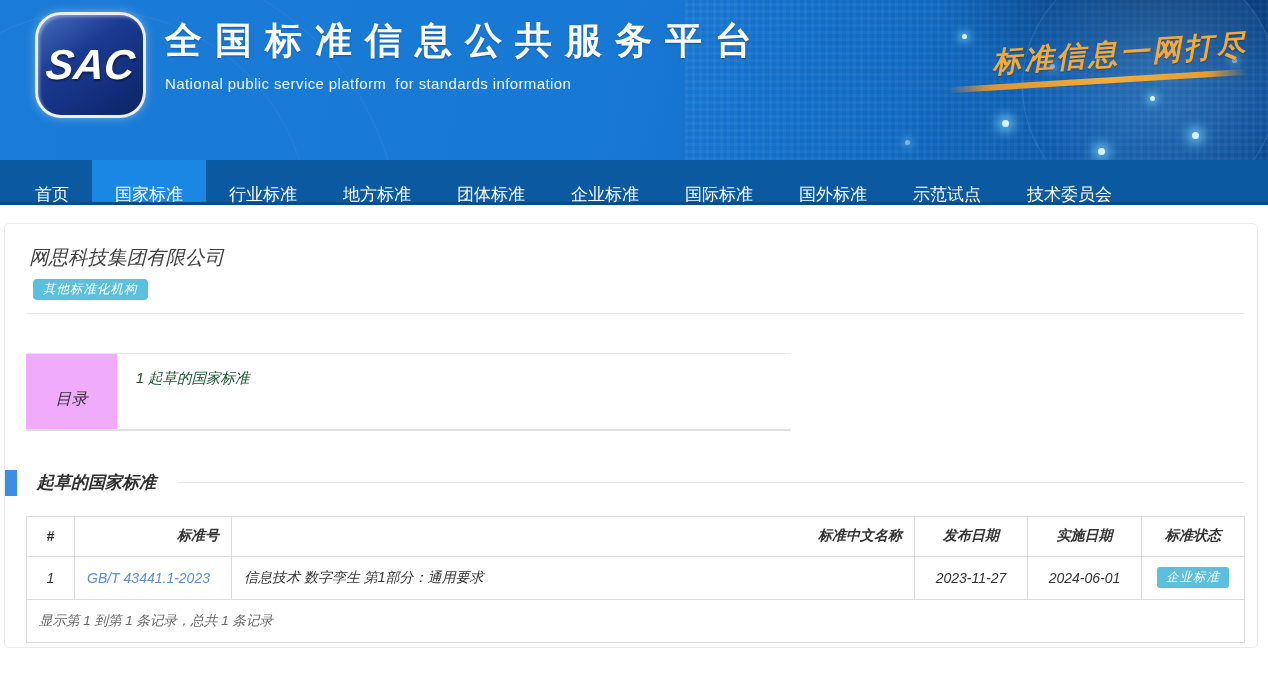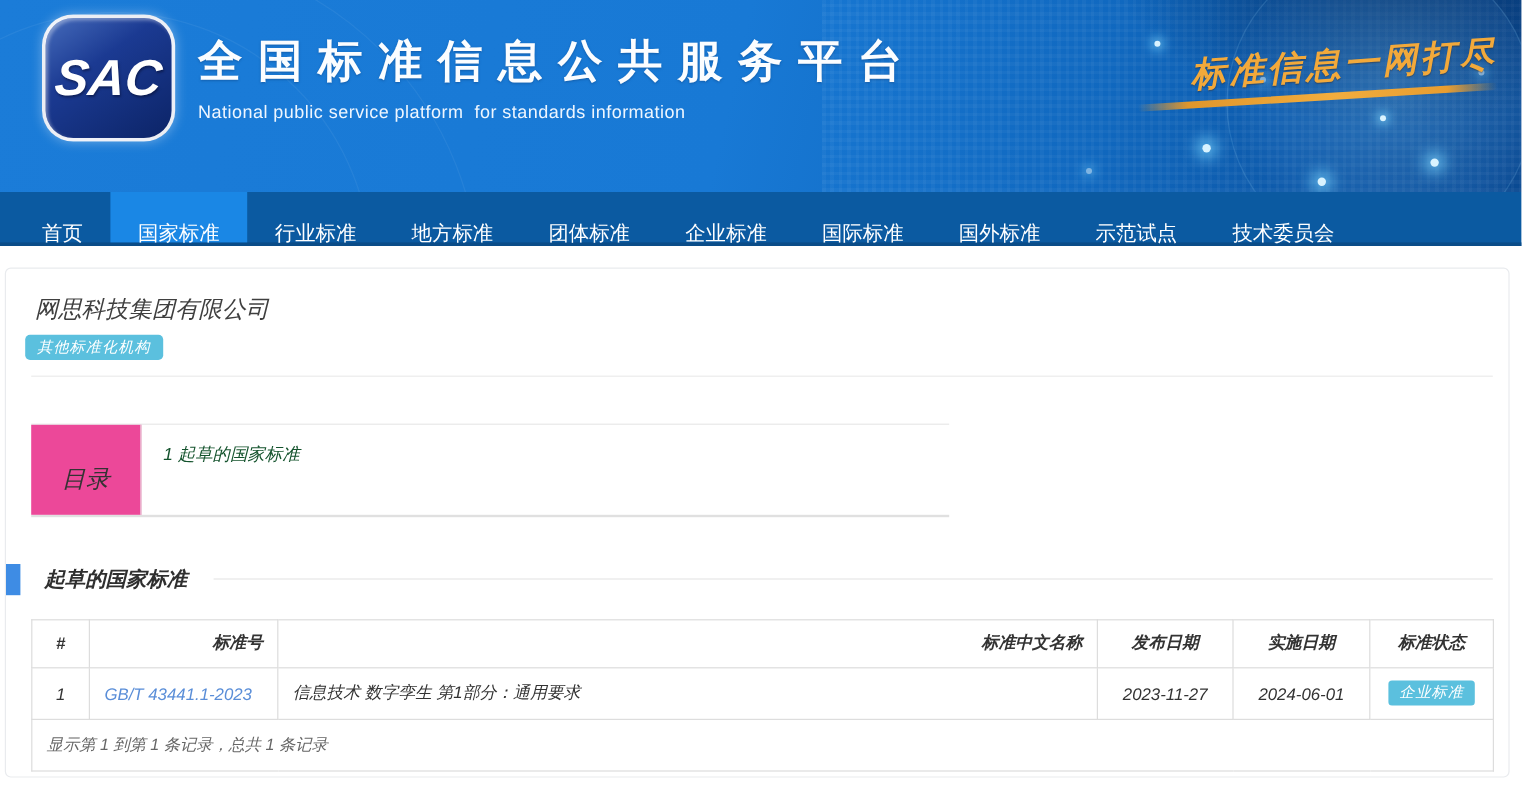--- a/index.html
+++ b/index.html
@@ -28,21 +28,21 @@
   .dot.dim { opacity:.55; }
 
   .logo { position:absolute; left:35px; top:12px; width:111px; height:106px; z-index:3;
     border-radius:26px; background:linear-gradient(145deg,#466cbc 0%,#1b3a92 38%,#0c2467 100%);
     border:3px solid rgba(255,255,255,.92);
     box-shadow:0 0 10px rgba(255,255,255,.35), inset 2px 2px 3px rgba(255,255,255,.35);
     display:flex; align-items:center; justify-content:center; text-decoration:none; cursor:pointer; }
   .logo-text { color:#fff; font-size:42px; font-weight:bold; font-style:italic;
     transform:skewX(-6deg); letter-spacing:0px; text-shadow:1px 2px 2px rgba(0,0,20,.4); }
 
-  .brand { position:absolute; left:165px; top:26px; z-index:3; }
+  .brand { position:absolute; left:165px; top:16px; z-index:3; }
   .brand-title { color:#fbfdff; font-size:37px; font-weight:bold; letter-spacing:13px;
     text-shadow:0 1px 2px rgba(10,40,90,.35); white-space:nowrap; }
   .brand-sub { margin-top:9px; color:#eef6ff; font-size:15px; letter-spacing:.4px; white-space:pre; }
 
   .slogan-wrap { position:absolute; left:940px; top:22px; width:320px; height:80px; z-index:3; }
   .slogan-text { position:absolute; left:52px; top:12px; white-space:nowrap;
     font-family:"DejaVu Serif","Liberation Serif",serif; font-style:italic; font-weight:bold;
     font-size:29px; letter-spacing:3px; color:#f2a93b; transform:rotate(-4deg);
     text-shadow:0 1px 1px rgba(60,30,0,.35); }
   .slogan-stroke { position:absolute; left:8px; top:56px; width:300px; height:6px; border-radius:3px;
@@ -53,29 +53,29 @@
   .mainnav { position:absolute; left:0; top:160px; width:1268px; height:45px;
     background:#0b5aa1; border-bottom:3px solid #0a4c88; display:flex; padding-left:12px; }
   .nav-item { display:block; line-height:42px; padding:14px 23px; color:#fff; font-size:17px;
     text-decoration:none; white-space:nowrap; cursor:pointer; }
   .nav-item.active { background:#1a87e5; }
 
   
   .card { position:absolute; left:4px; top:223px; width:1254px; height:425px;
     background:#fff; border:1px solid #e9ebee; border-radius:5px;font-style:italic; }
   .org-name { margin:20px 0 0 24px; font-size:19.5px; font-weight:400; color:#3f3f3f; }
-  .org-badge { display:inline-block; margin:8px 0 0 16px; background:#5bc0de; color:#fff;
+  .org-badge { display:inline-block; margin:8px 0 0 28px; background:#5bc0de; color:#fff;
     font-size:12.5px; line-height:1; padding:4px 10px; border-radius:4px; letter-spacing:1px; }
   .top-divider { margin:13px 13px 0 21px; border-top:1px solid #ebebeb; height:0; }
 
   .toc { margin:39px 0 0 21px; width:765px; height:78px; display:flex;
     border-top:1px solid #e8e8e8; border-bottom:2px solid #e0e0e0; background:#fff; }
-  .toc-label { width:92px; background:#ec4899; border-right:1px solid #ececec;
+  .toc-label { width:92px; background:#f0abfc; border-right:1px solid #ececec;
     display:flex; align-items:center; justify-content:center; padding-top:16px;
-    font-size:20px; color:#333; }
+    font-size:16px; color:#333; }
   .toc-body { flex:1; padding:15px 0 0 18px; }
   .toc-link { font-size:14.5px; color:#14532d; text-decoration:none; cursor:pointer; }
 
   .section-head { margin:39px 13px 0 0; display:flex; align-items:center; }
   .section-marker { width:12px; height:26px; background:#3e8ce4; flex:0 0 auto; }
   .section-title { margin-left:20px; font-size:17px; font-weight:bold; color:#2f2f2f; white-space:nowrap; }
   .section-rule { flex:1; height:1px; background:#e6e6e6; margin-left:22px; }
 
   table.std-table { margin:20px 0 0 21px; width:1218px; border-collapse:collapse; table-layout:fixed; }
   .std-table th, .std-table td { border:1px solid #ddd; font-size:14px; color:#333;

